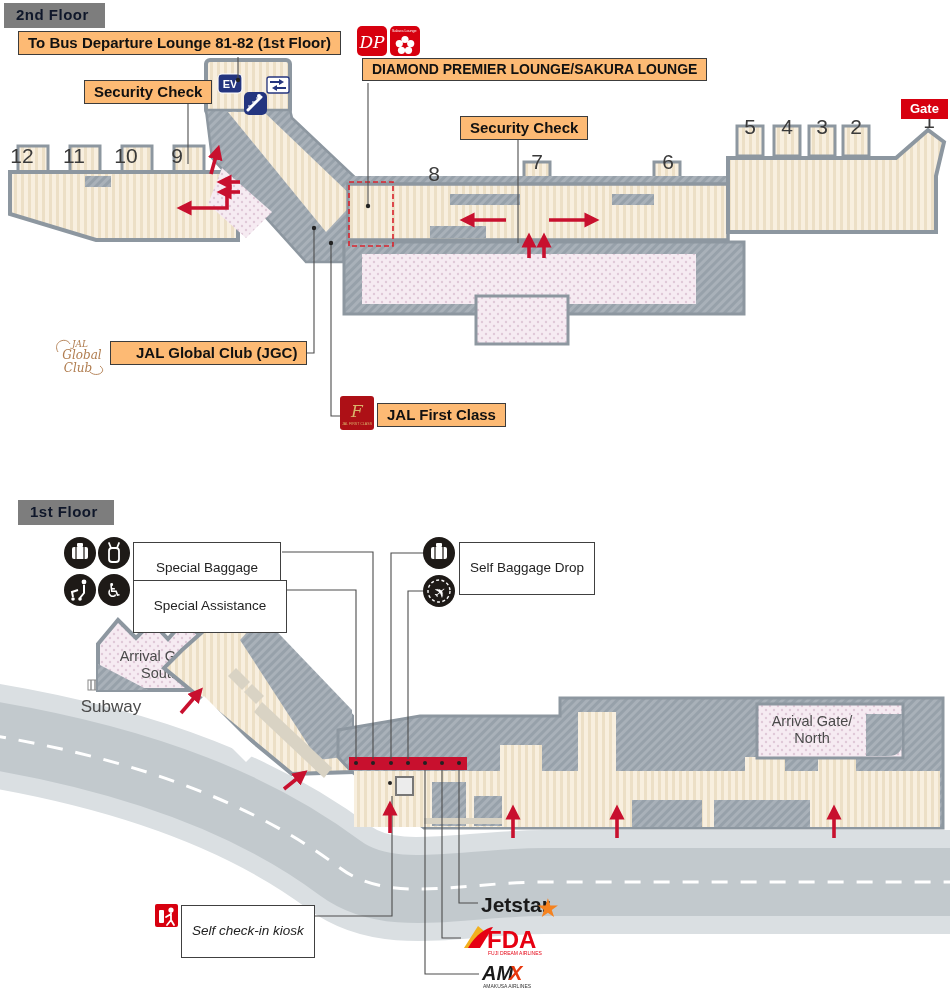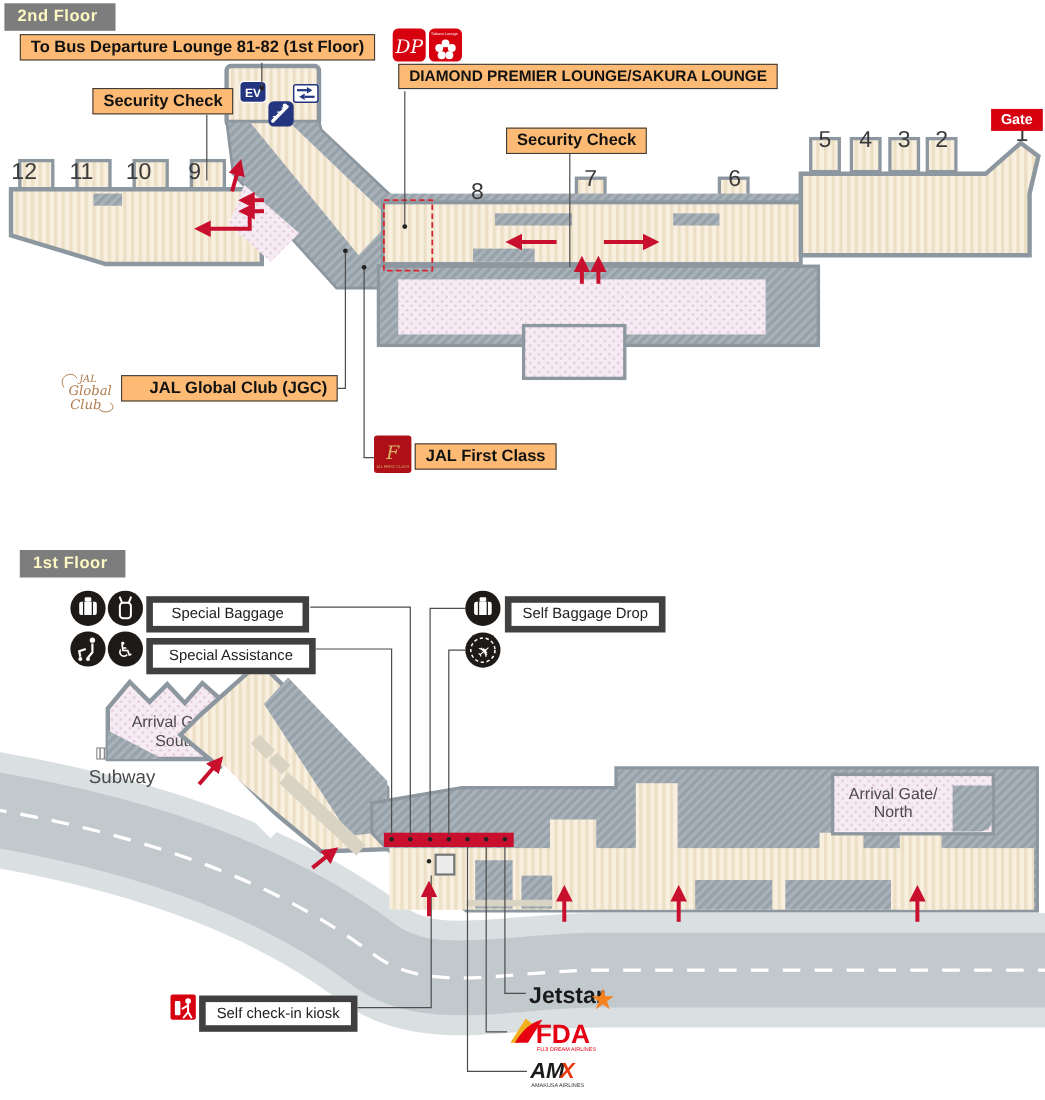--- a/index.html
+++ b/index.html
@@ -1,27 +1,27 @@
 <!DOCTYPE html>
 <html><head>
 <meta charset="utf-8">
 <style>
   html,body{margin:0;padding:0;background:#fff;}
   #stage{position:relative;width:950px;height:1000px;background:#fff;overflow:hidden;
          font-family:"Liberation Sans",sans-serif;}
   #mapsvg{position:absolute;left:0;top:0;}
-  .floorbadge{position:absolute;background:#7d7d7d;color:#fef9c3;font:700 15px/1.1 "Liberation Sans",sans-serif;
+  .floorbadge{position:absolute;background:#7d7d7d;color:#0f172a;font:700 15px/1.1 "Liberation Sans",sans-serif;
               padding:4px 16px 4px 12px;letter-spacing:.5px;}
   .lbl{position:absolute;background:#fdba74;border:1.5px solid #3c3c3c;color:#111;
        font:700 15px/1.35 "Liberation Sans",sans-serif;text-align:center;
        box-sizing:border-box;white-space:nowrap;padding:1px 9px;}
   .lbl.small{font-size:14px;}
-  .lbl2{position:absolute;background:#fff;border:6px solid #404040;color:#222;
+  .lbl2{position:absolute;background:#fff;border:1px solid #404040;color:#222;
         font:400 13.5px/1.4 "Liberation Sans",sans-serif;text-align:center;
-        box-sizing:border-box;white-space:nowrap;padding:1px 10px;}
+        box-sizing:border-box;white-space:nowrap;padding:16px 10px;}
   .gatebadge{position:absolute;background:#d7000f;color:#fff;font:700 13px/1.2 "Liberation Sans",sans-serif;
              padding:2px 9px;}
 </style>
 </head>
 <body>
 
 <div id="stage">
 
 <svg id="mapsvg" width="950" height="1000" viewBox="0 0 950 1000">
   <defs>
@@ -333,15 +333,15 @@
 <div class="lbl small" style="left:362px;top:58px;">DIAMOND PREMIER LOUNGE/SAKURA LOUNGE</div>
 <div class="lbl" style="left:460px;top:116px;">Security Check</div>
 <div class="gatebadge" style="left:901px;top:99px;">Gate</div>
 <div class="lbl" style="left:110px;top:341px;padding-left:25px;">JAL Global Club (JGC)</div>
 <div class="lbl" style="left:377px;top:403px;">JAL First Class</div>
 
 <div class="floorbadge" style="left:18px;top:500px;">1st Floor</div>
 <div class="lbl2" style="left:133px;top:542px;width:148px;">Special Baggage</div>
 <div class="lbl2" style="left:133px;top:580px;width:154px;">Special Assistance</div>
 <div class="lbl2" style="left:459px;top:542px;">Self Baggage Drop</div>
-<div class="lbl2" style="left:181px;top:905px;">Self check-in kiosk</div>
+<div class="lbl2" style="left:181px;top:905px;font-style:italic;">Self check-in kiosk</div>
 
 </div>
 
 </body></html>

